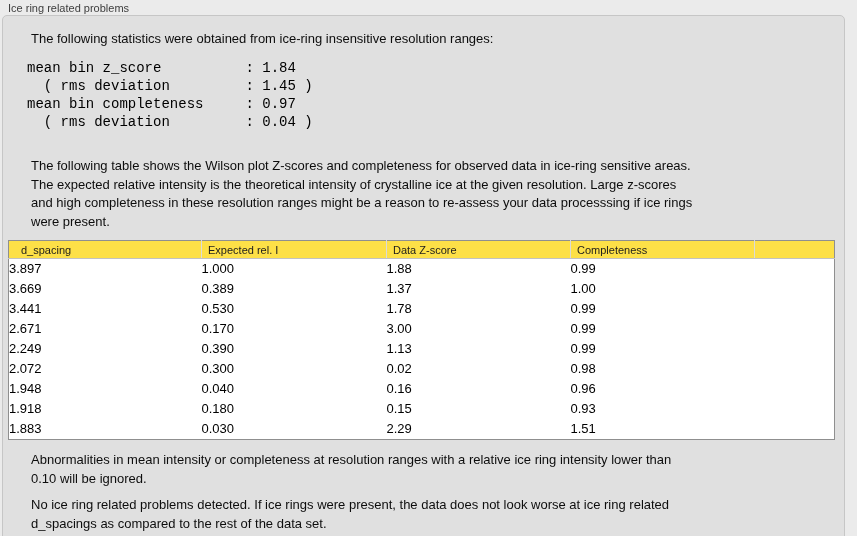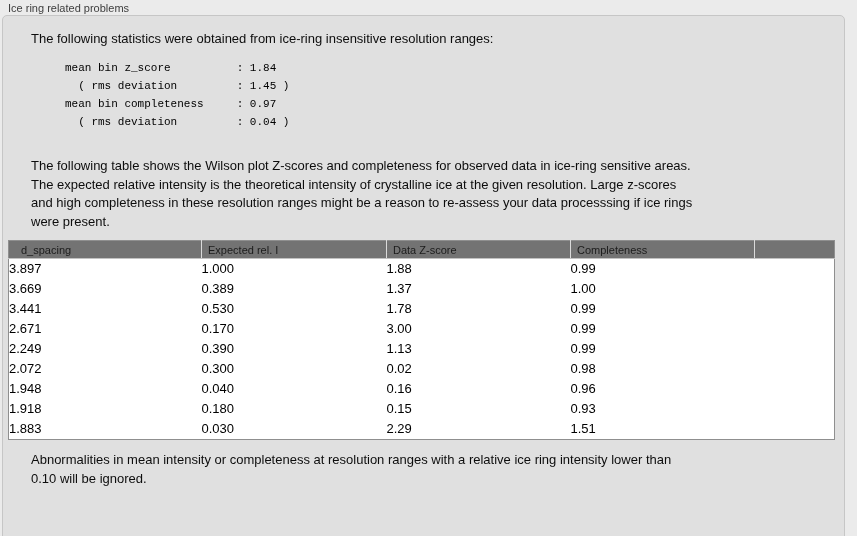--- a/index.html
+++ b/index.html
@@ -38,44 +38,44 @@
     font-size: 13px;
     line-height: 18.5px;
     color: #0d0d0d;
     white-space: pre-line;
   }
   .intro-text {
     margin-top: 14px;
     line-height: 18px;
   }
   .stats-block {
-    margin: 11px 0 0 62px;
+    margin: 11px 0 0 24px;
     font-family: "Liberation Mono", monospace;
-    font-size: 11px;
+    font-size: 14px;
     line-height: 18px;
     color: #000;
     white-space: pre;
   }
   .table-description {
     margin-top: 26px;
   }
   .table-wrap {
     margin: 9px 0 0 5px;
     width: 827px;
   }
   table.list-table {
     border-collapse: collapse;
     table-layout: fixed;
     width: 827px;
     background: #ffffff;
     border: 1px solid #8f8f8f;
   }
   table.list-table thead th {
     height: 17px;
-    background: #737373;
+    background: #fde047;
     border-bottom: 1px solid #c2c2c2;
     border-left: 1px solid #dadada;
     font-weight: normal;
     font-size: 11px;
     color: #1c1c1c;
     text-align: left;
     padding: 0 0 0 6px;
     overflow: hidden;
     white-space: nowrap;
   }
@@ -204,14 +204,16 @@
             <td class="c3">1.51</td>
             <td class="c4"></td>
           </tr>
         </tbody>
     </table>
   </div>
 
   <p class="body-text note-text">Abnormalities in mean intensity or completeness at resolution ranges with a relative ice ring intensity lower than
 0.10 will be ignored.</p>
 
+  <p class="body-text conclusion-text">No ice ring related problems detected. If ice rings were present, the data does not look worse at ice ring related
+d_spacings as compared to the rest of the data set.</p>
 
 </div>
 
 </body></html>

